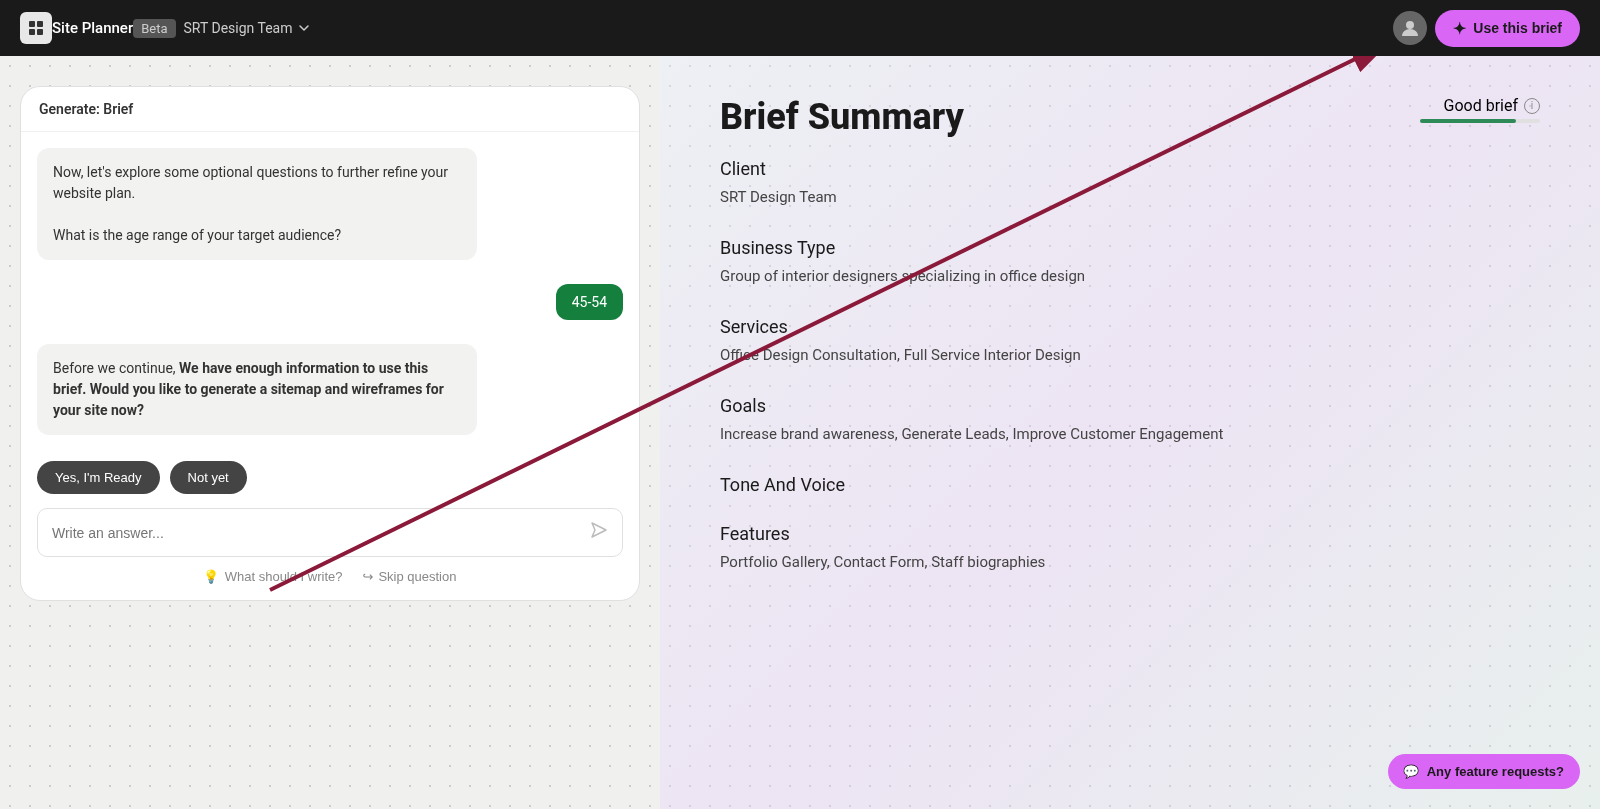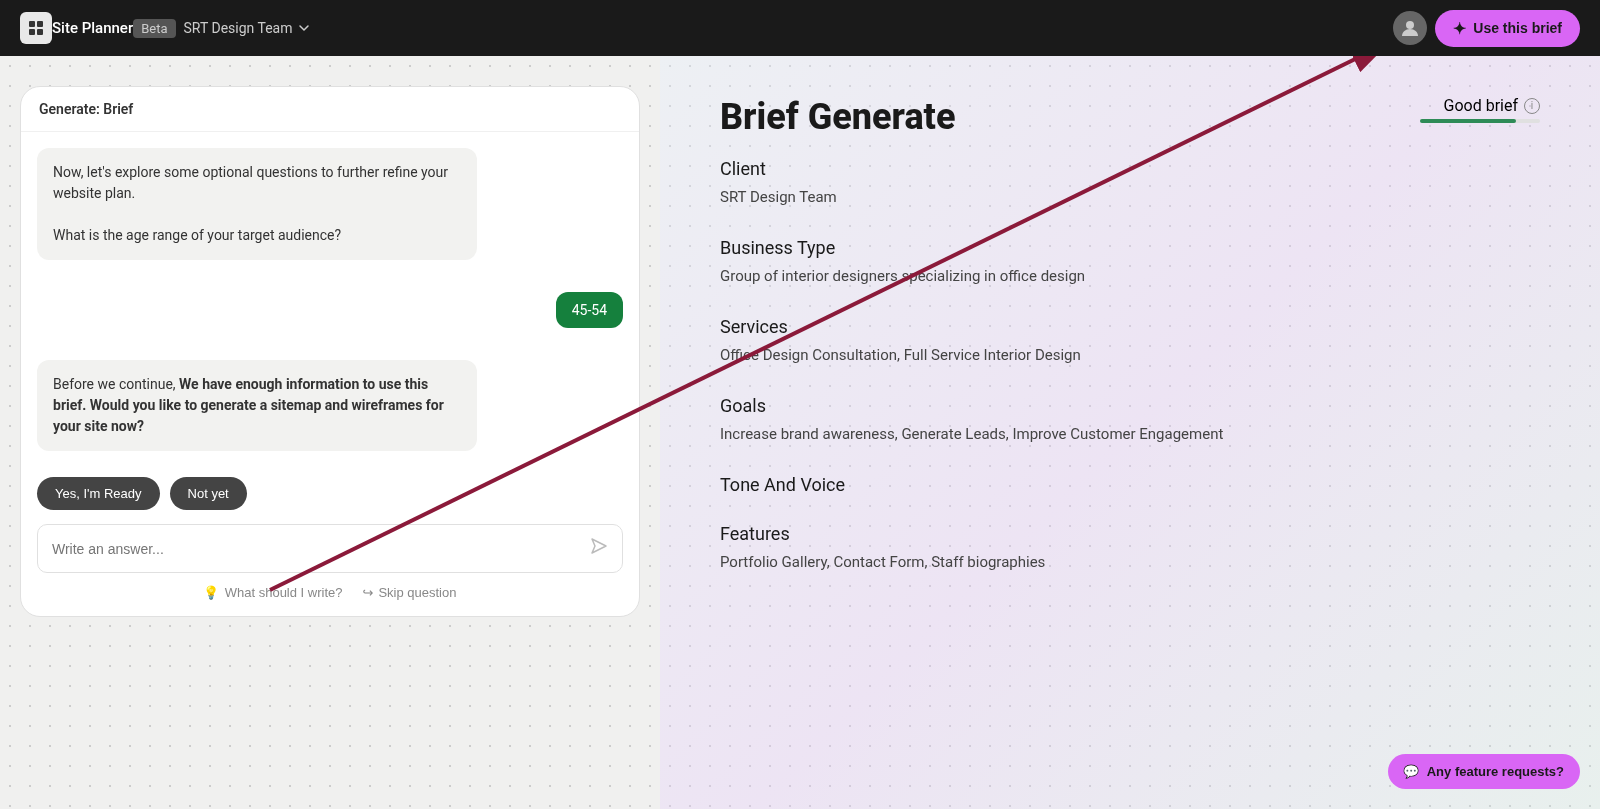--- a/index.html
+++ b/index.html
@@ -112,21 +112,21 @@
       padding: 14px 18px;
       font-size: 14px;
       font-weight: 600;
       color: #333;
       border-bottom: 1px solid #f0f0f0;
     }
     .chat-messages {
       padding: 16px;
       display: flex;
       flex-direction: column;
-      gap: 32px;
+      gap: 24px;
       overflow-y: auto;
       max-height: 360px;
       position: relative;
     }
     .chat-messages::-webkit-scrollbar { width: 6px; }
     .chat-messages::-webkit-scrollbar-thumb { background: #ccc; border-radius: 3px; }
 
     .message-bubble {
       background: #f2f2f0;
       border-radius: 12px;
@@ -389,21 +389,21 @@
     <div class="good-brief-wrapper">
       <div style="display:flex;align-items:center;gap:6px;justify-content:flex-end;">
         <span>Good brief</span>
         <span class="info-icon">i</span>
       </div>
       <div class="good-brief-bar">
         <div class="good-brief-fill"></div>
       </div>
     </div>
 
-    <h1 class="brief-title">Brief Generate</h1>
+    <h1 class="brief-title">Brief Summary</h1>
 
     <div class="brief-section">
       <div class="brief-section-title">Client</div>
       <div class="brief-section-value">SRT Design Team</div>
     </div>
 
     <div class="brief-section">
       <div class="brief-section-title">Business Type</div>
       <div class="brief-section-value">Group of interior designers specializing in office design</div>
     </div>

